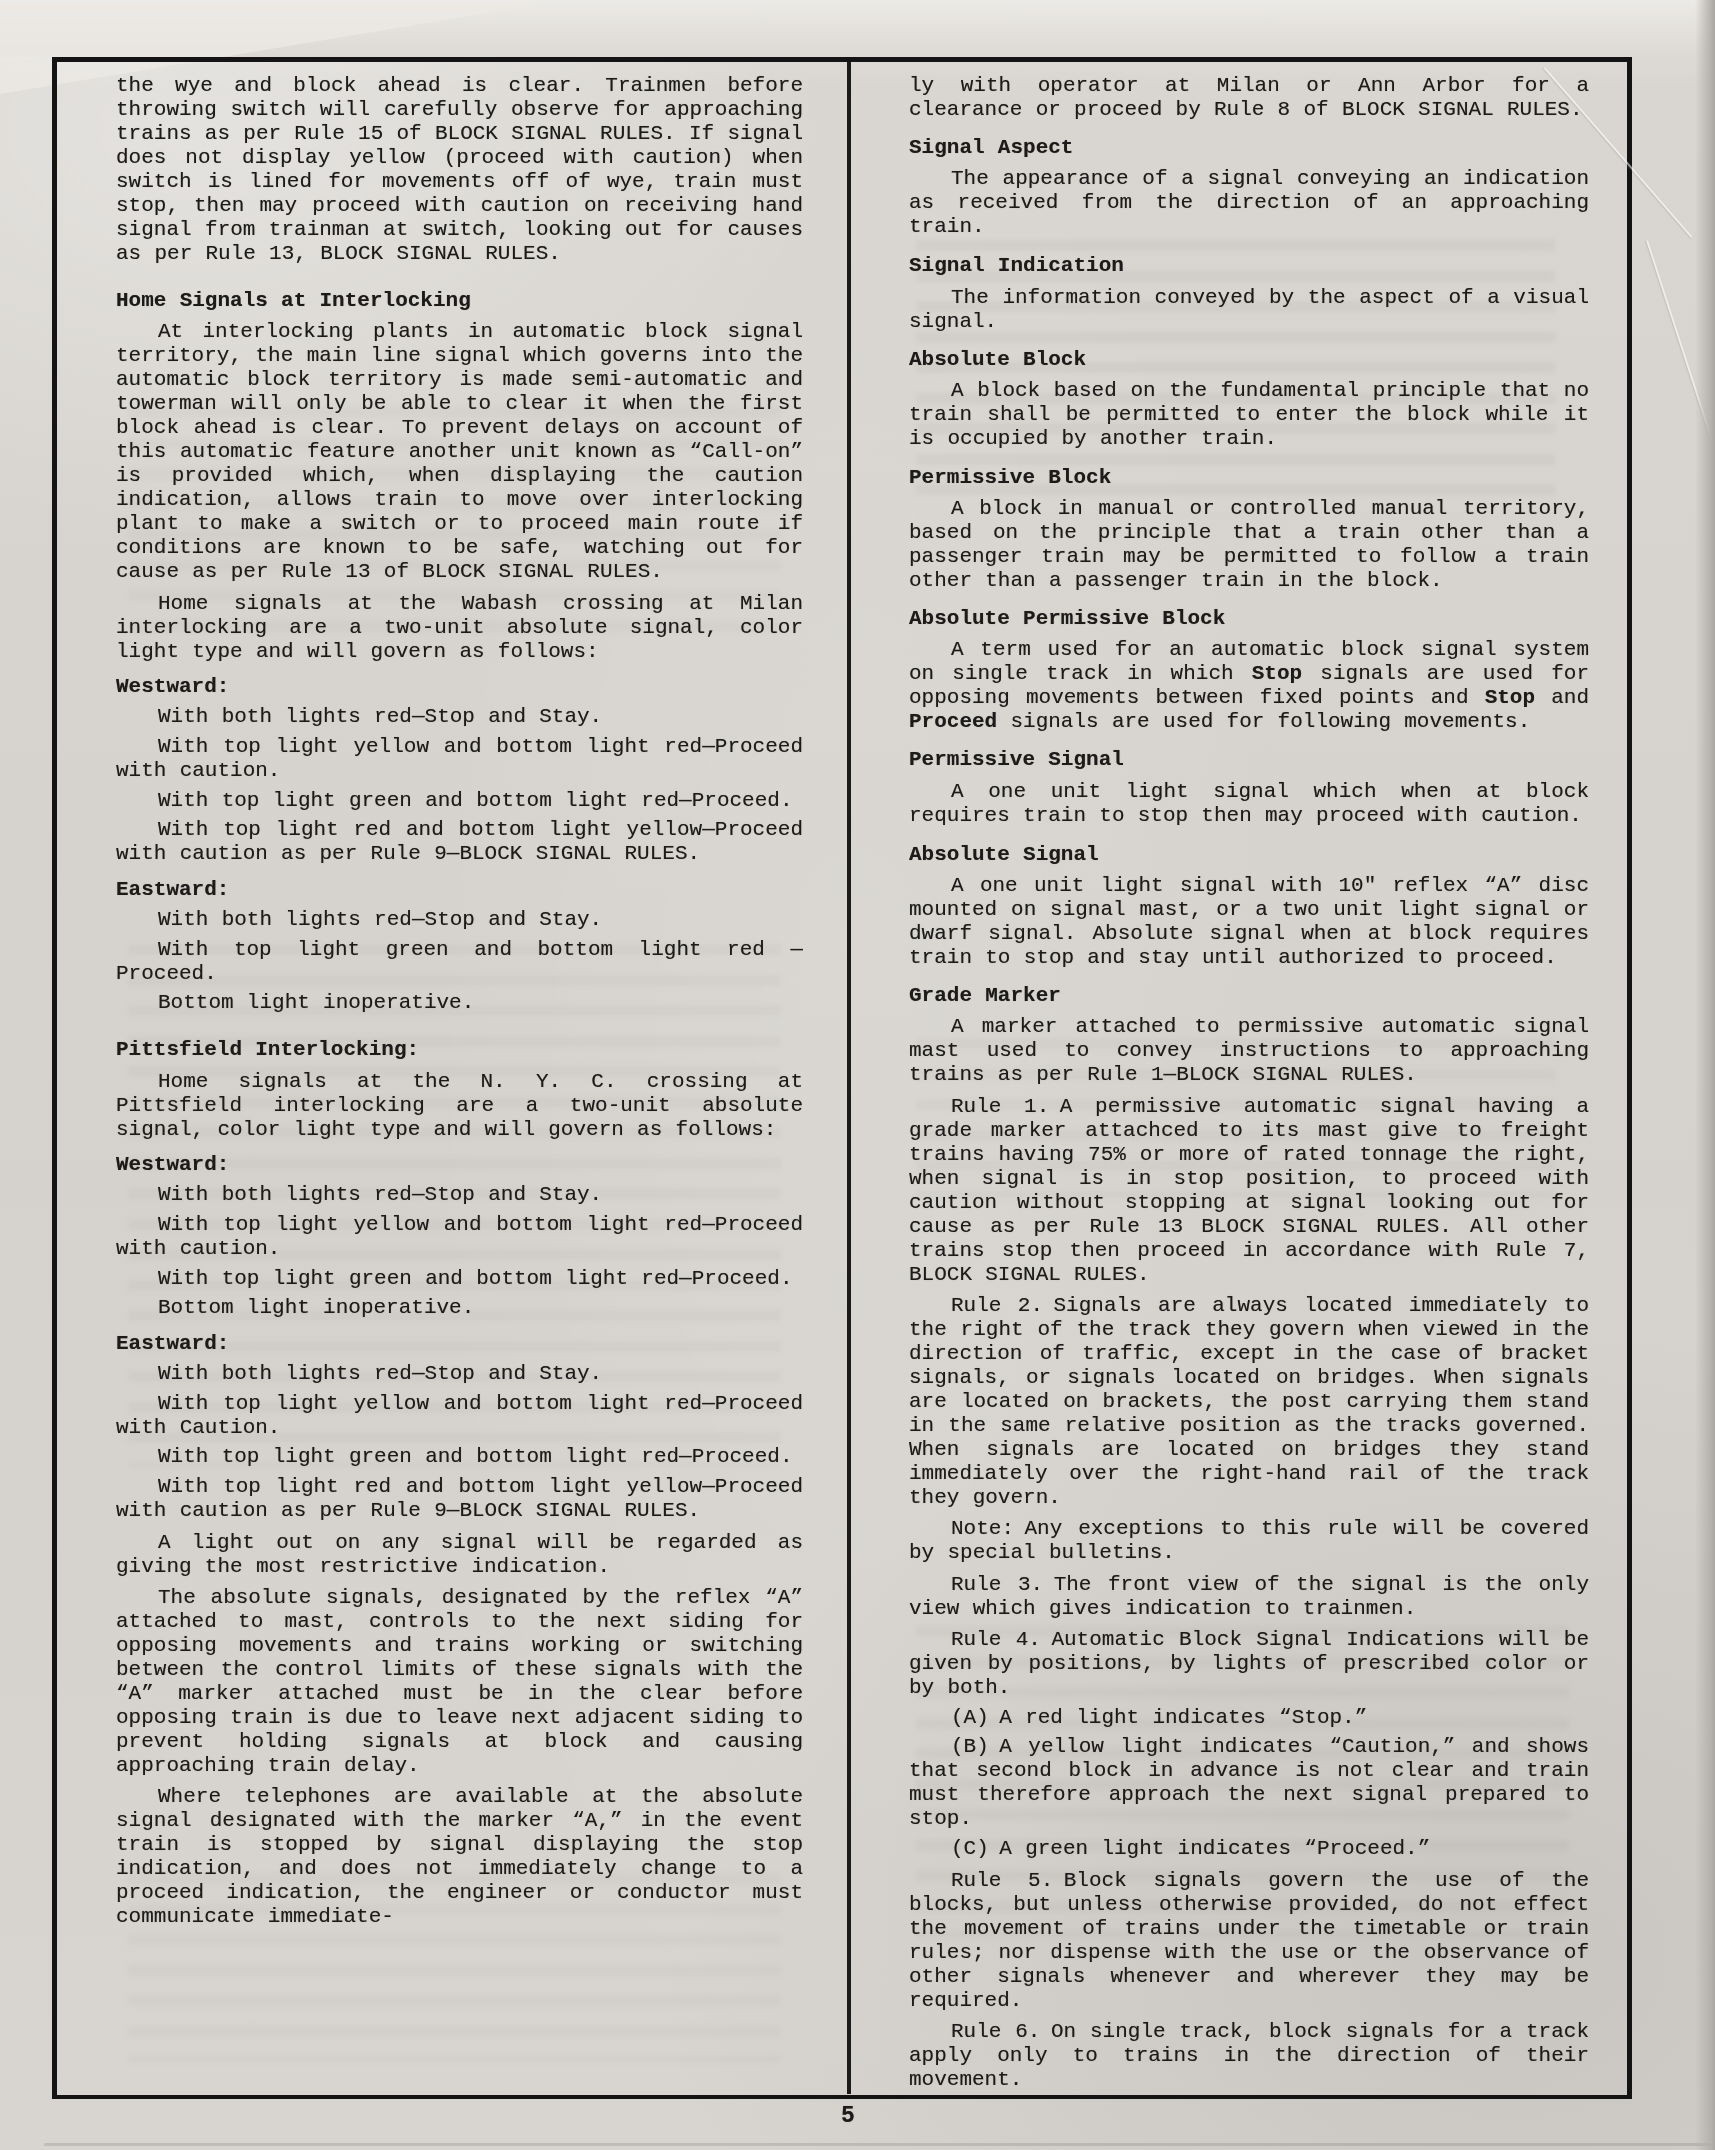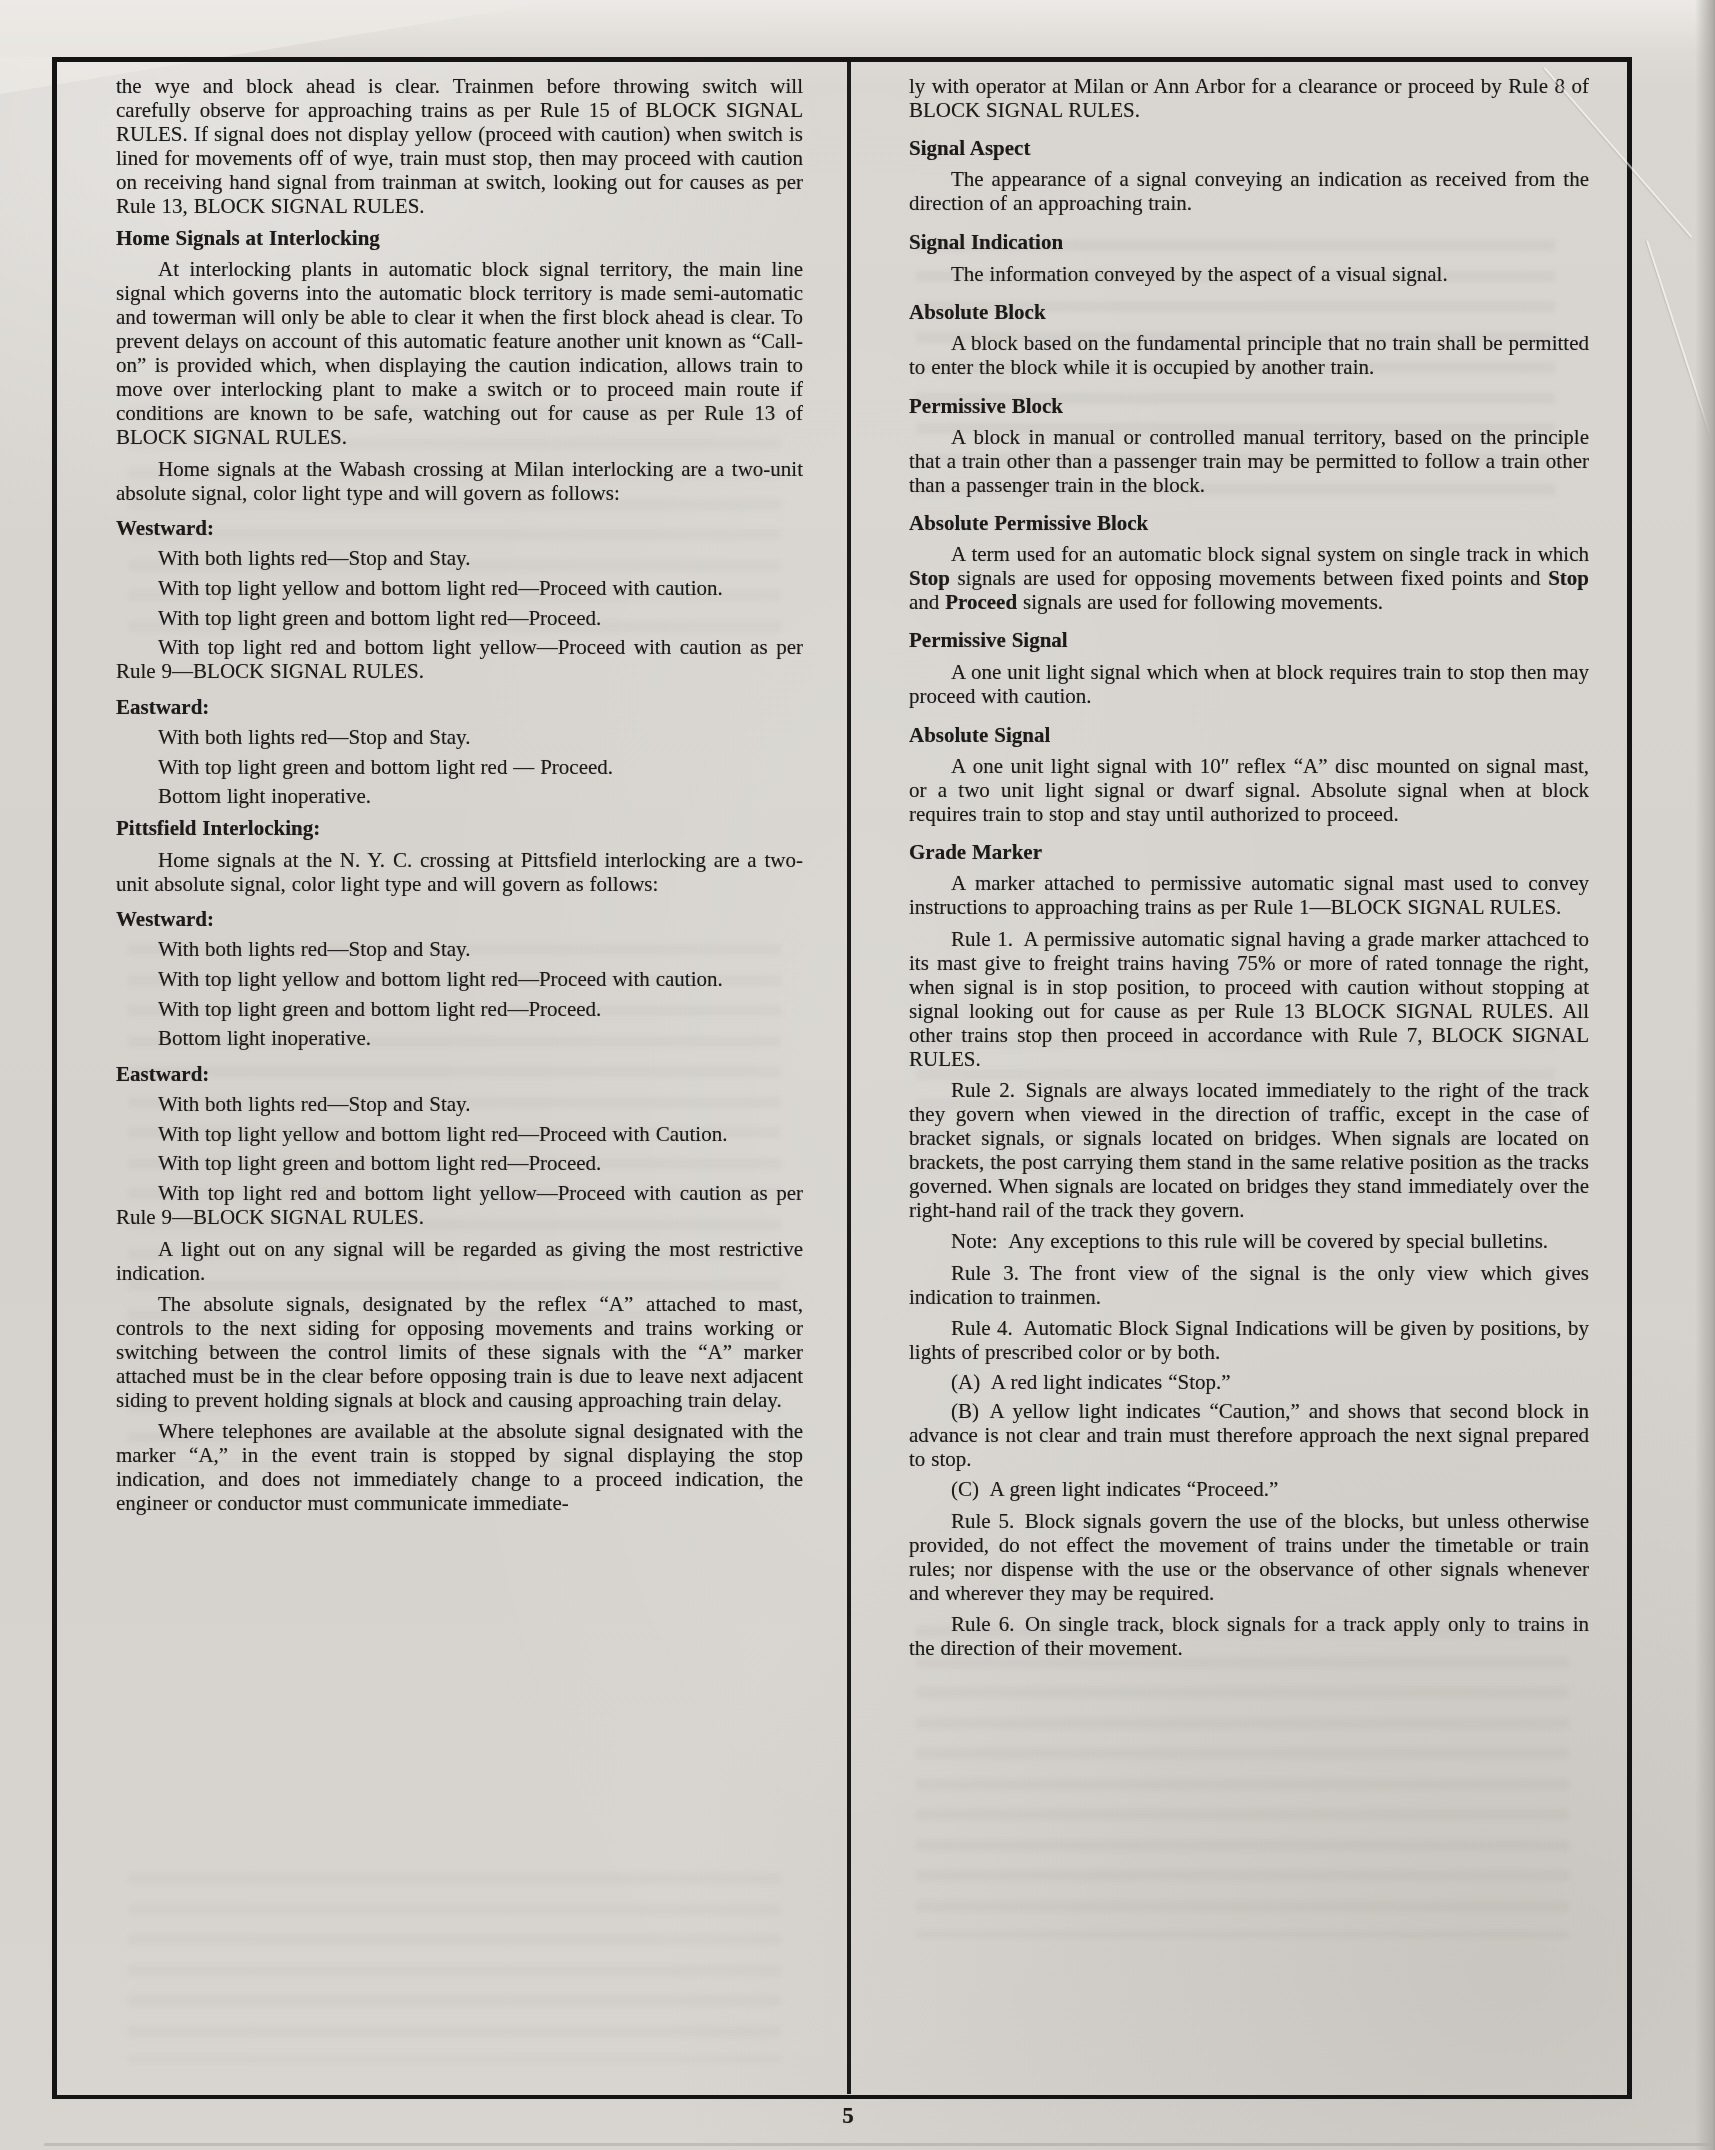--- a/index.html
+++ b/index.html
@@ -5,39 +5,39 @@
 <style>
   * { margin:0; padding:0; box-sizing:border-box; }
   html,body { background:#8a8884; }
   .page {
     position:relative; width:1715px; height:2151px; overflow:hidden;
     background:
       radial-gradient(1017px 653px at 12% 6%, rgba(255,255,255,.30), transparent 62%),
       radial-gradient(1307px 1017px at 88% 92%, rgba(110,106,100,.14), transparent 65%),
       radial-gradient(653px 1597px at 50% 50%, rgba(255,255,255,.10), transparent 70%),
       linear-gradient(180deg, #e4e1dd 0px, #d9d6d1 87px, #d5d2cd 55%, #d8d5d0 100%);
-    font-family:Liberation Serif, serif;
+    font-family:Liberation Mono, monospace;
   }
   .top-strip { position:absolute; left:0; top:0; width:100%; height:57px;
     background:linear-gradient(180deg,#eceae6,#dcd9d4); }
   .corner-wedge { position:absolute; left:0; top:0; width:566px; height:94px;
     background:#ece9e5; clip-path:polygon(0 0,100% 0,0 100%); opacity:.75; }
   .frame { position:absolute; left:52px; top:57px; width:1580px; height:2042px;
     border:5.1px solid #141414; border-bottom-width:4.4px; }
   .divider { position:absolute; left:847px; top:62px; width:3.6px; height:2032px; background:#1b1b1b; }
   .col { position:absolute; top:74px; height:2016px; overflow:hidden; }
   .col-left  { left:116px;  width:687px; }
   .col-right { left:909px; width:680px; }
   .blk { font-size:21px; line-height:24px; color:#1c1b19; text-align:justify;
     text-shadow:0 0 0.7px rgba(32,30,27,.45); word-spacing:.03em; }
   .blk .b { font-weight:bold; }
   .flush { margin-top:0; }
   .paragraph { text-indent:42px; margin-top:7.3px; }
   .item { text-indent:42px; margin-top:5.8px; }
-  .heading { font-weight:bold; text-align:left; margin-top:8px; margin-bottom:5.8px; }
+  .heading { font-weight:bold; text-align:left; margin-top:23px; margin-bottom:5.8px; }
   .subheading { font-weight:bold; text-align:left; margin-top:11.6px; margin-bottom:2.9px; }
   .col > .blk:first-child { margin-top:0; }
   .col-right .heading { margin-top:14px; }
   .col-right .heading.tight { margin-top:15px; }
   .page-number { position:absolute; left:826px; top:2103px; width:44px; text-align:center;
     font-weight:bold; font-size:23px; color:#1c1b19; text-shadow:0 0 0.7px rgba(32,30,27,.5); }
   .ghost { position:absolute; pointer-events:none; opacity:.5; filter:blur(2.9px);
     background:repeating-linear-gradient(to bottom, rgba(105,100,95,.13) 0 11px, transparent 11px 30.5px); }
   .g1 { left:916px; top:240px;  width:639px; height:276px; }
   .g2 { left:916px; top:1038px; width:639px; height:160px; opacity:.4; }

